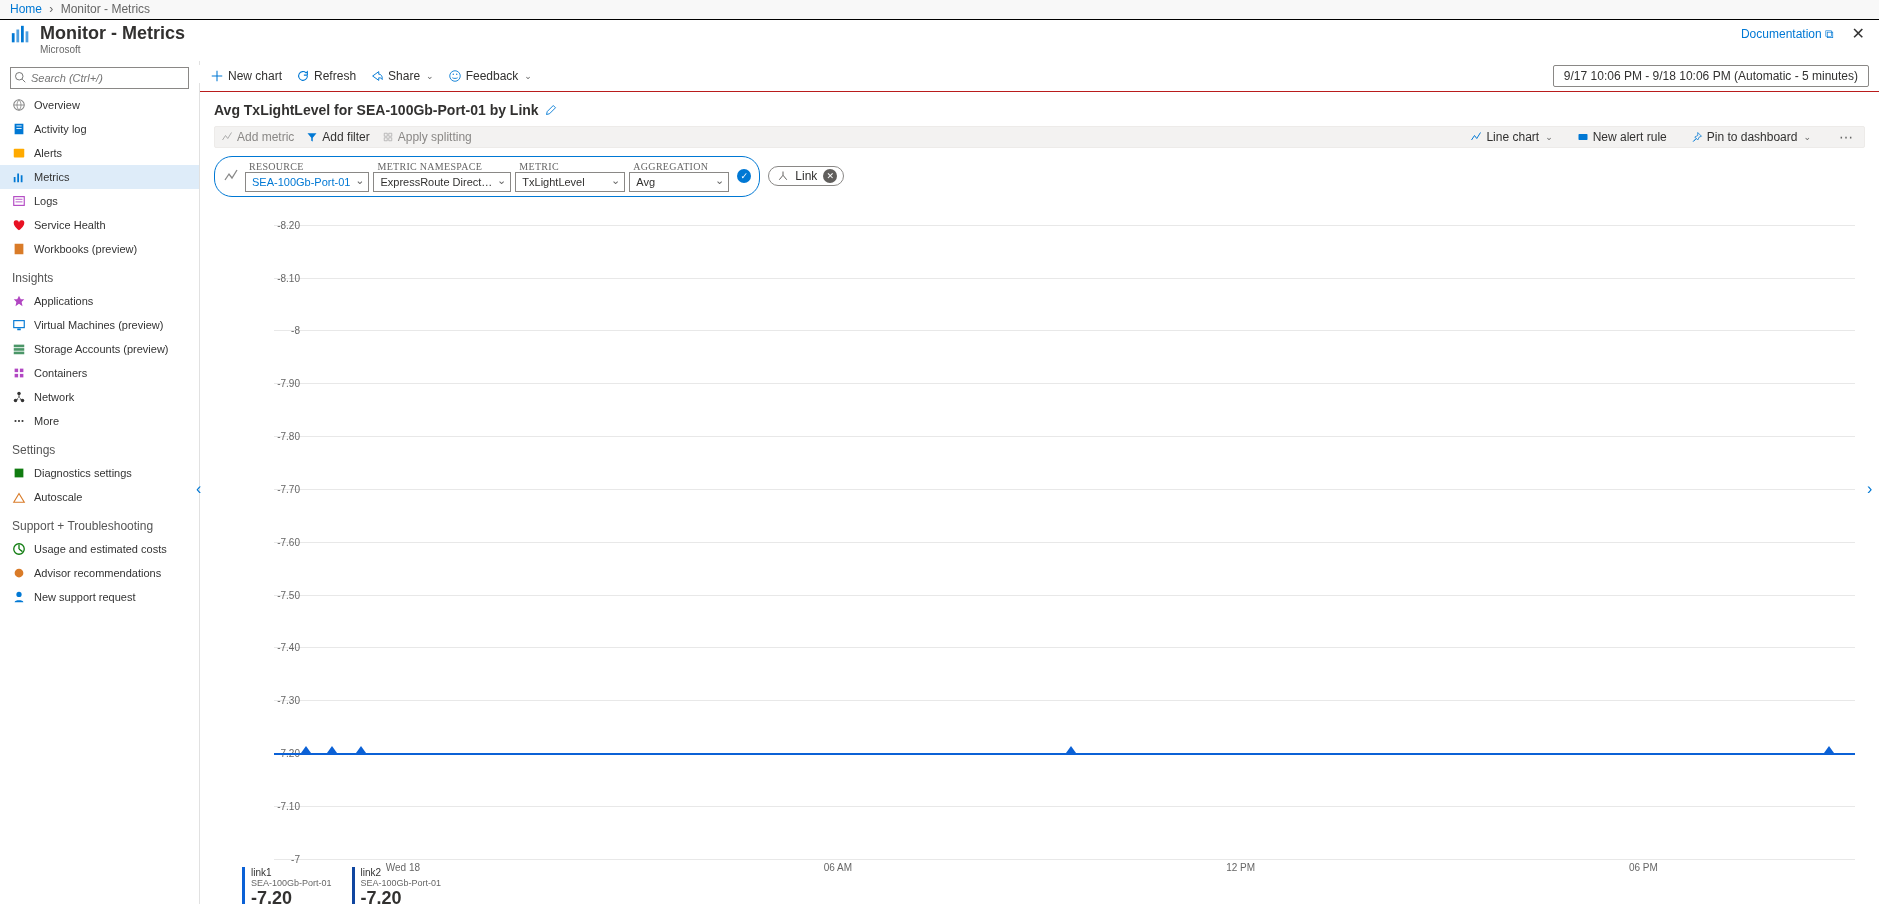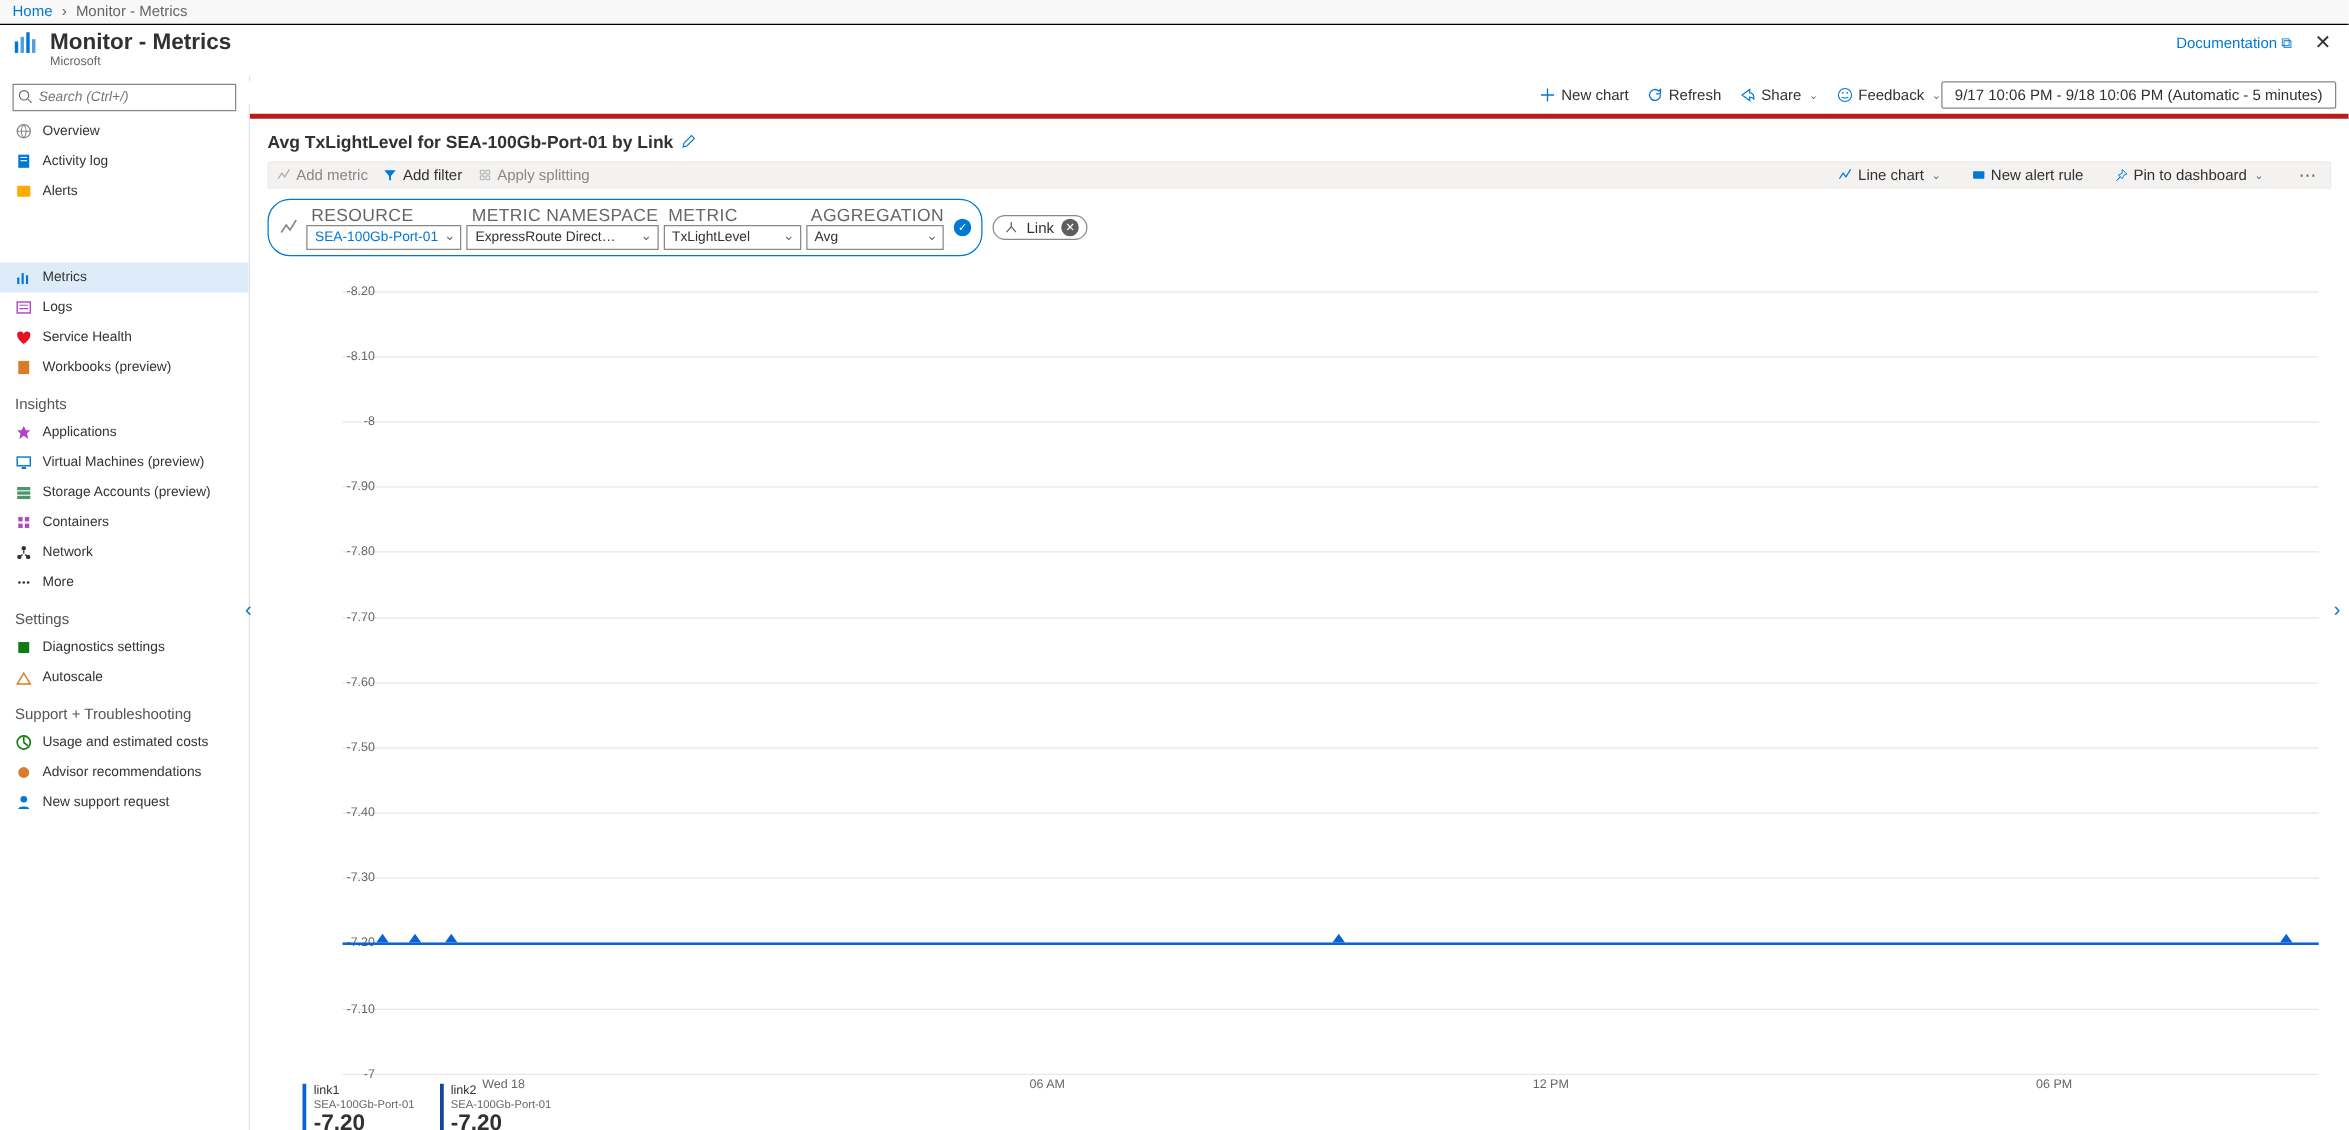--- a/index.html
+++ b/index.html
@@ -28,27 +28,27 @@
   .sidebar { width:200px; flex:0 0 200px; border-right:1px solid #e1e1e1; display:flex; flex-direction:column; position:relative; background:#fff;}
   .collapse-handle { position:absolute; right:-1px; top:4px; width:18px; height:18px; font-size:11px; color:#666; cursor:pointer; background:#fff;}
   .search-wrap { padding:6px 10px 4px 10px; }
   .search-input { width:100%; height:22px; border:1px solid #8a8886; padding:0 4px 0 20px; font-size:11px; font-style:italic; color:#666; }
   .search-box { position:relative; }
   .search-box .si { position:absolute; left:4px; top:4px; width:12px; height:12px; }
 
   .nav-list { overflow:auto; }
   .nav-section-label { padding:10px 12px 4px 12px; font-size:12px; color:#555; }
   .nav-item { display:flex; align-items:center; gap:8px; padding:5px 12px; cursor:pointer; font-size:11px; color:#333; }
-  .nav-item.active { background:#deecf9;margin-top:45px; }
+  .nav-item.active { background:#deecf9; }
   .nav-item .ic { width:14px; height:14px; display:flex; align-items:center; justify-content:center; flex:0 0 14px;}
   .nav-item .ic svg { width:14px; height:14px; }
 
   
   .main { flex:1; display:flex; flex-direction:column; position:relative; min-width:0;}
-  .toolbar { display:flex; align-items:center; justify-content:flex-end; padding:4px 10px; border-bottom:4px solid #b91c1c; }
+  .toolbar { display:flex; align-items:center; justify-content:space-between; padding:4px 10px; border-bottom:1px solid #b91c1c; }
   .tool-left { display:flex; align-items:center; gap:14px; }
   .tool-btn { display:flex; align-items:center; gap:4px; font-size:12px; cursor:pointer; color:#323130; }
   .tool-btn .ic { width:14px; height:14px; }
   .tool-btn .chev { font-size:9px; color:#666; margin-left:2px;}
   .time-pill { border:1px solid #8a8886; border-radius:2px; padding:3px 10px; font-size:12px; cursor:pointer; }
 
   .chart-wrap { flex:1; padding:6px 14px; display:flex; flex-direction:column; min-height:0;}
   .chart-title-row { display:flex; align-items:center; gap:6px; padding:4px 0;}
   .chart-title { font-size:14px; font-weight:600; }
   .pencil { width:12px; height:12px; color:#0078d4; cursor:pointer;}
@@ -57,21 +57,21 @@
   .metric-left { display:flex; align-items:center; gap:12px;}
   .link-btn { display:flex; align-items:center; gap:4px; font-size:12px; cursor:pointer; color:#323130; }
   .link-btn.dim { color:#8a8886;align-items:center; }
   .link-btn .ic { width:12px; height:12px; }
   .metric-right .chev { font-size:9px; color:#666; margin-left:2px;}
 
   .selector-row { display:flex; align-items:center; gap:8px; margin-top:8px; }
   .sel-group { display:flex; border:1px solid #0078d4; border-radius:18px; padding:4px 8px; align-items:flex-end; gap:4px; position:relative;}
   .sel-group .prefix-ic { width:16px; height:16px; align-self:center; margin-right:2px;}
   .sel { display:flex; flex-direction:column; }
-  .sel label { font-size:14px; color:#666; text-transform:uppercase; letter-spacing:0.3px; padding-left:4px;}
+  .sel label { font-size:10px; color:#666; text-transform:uppercase; letter-spacing:0.3px; padding-left:4px;font-family:Liberation Serif, serif;}
   .sel .box { border:1px solid #8a8886; height:20px; font-size:11px; padding:0 18px 0 6px; display:flex; align-items:center; min-width:90px; cursor:pointer; background:#fff; position:relative;}
   .sel.link .box { color:#0078d4; }
   .sel .box::after { content:"⌄"; position:absolute; right:4px; top:1px; color:#666;}
   .check-dot { width:14px; height:14px; background:#0078d4; border-radius:50%; display:flex; align-items:center; justify-content:center; color:#fff; font-size:9px; align-self:center; margin-left:4px;}
 
   .pill-tag { display:flex; align-items:center; gap:6px; border:1px solid #8a8886; border-radius:14px; padding:2px 6px 2px 8px; font-size:12px; cursor:pointer;}
   .pill-tag .xc { width:14px; height:14px; border-radius:50%; background:#605e5c; color:#fff; font-size:9px; display:flex; align-items:center; justify-content:center;}
   .side-chevron { position:absolute; top:50%; width:16px; height:16px; transform:translateY(-50%); cursor:pointer; color:#0078d4; font-size:16px;}
   .side-chevron.left { left:-4px; }
   .side-chevron.right { right:-4px; }

